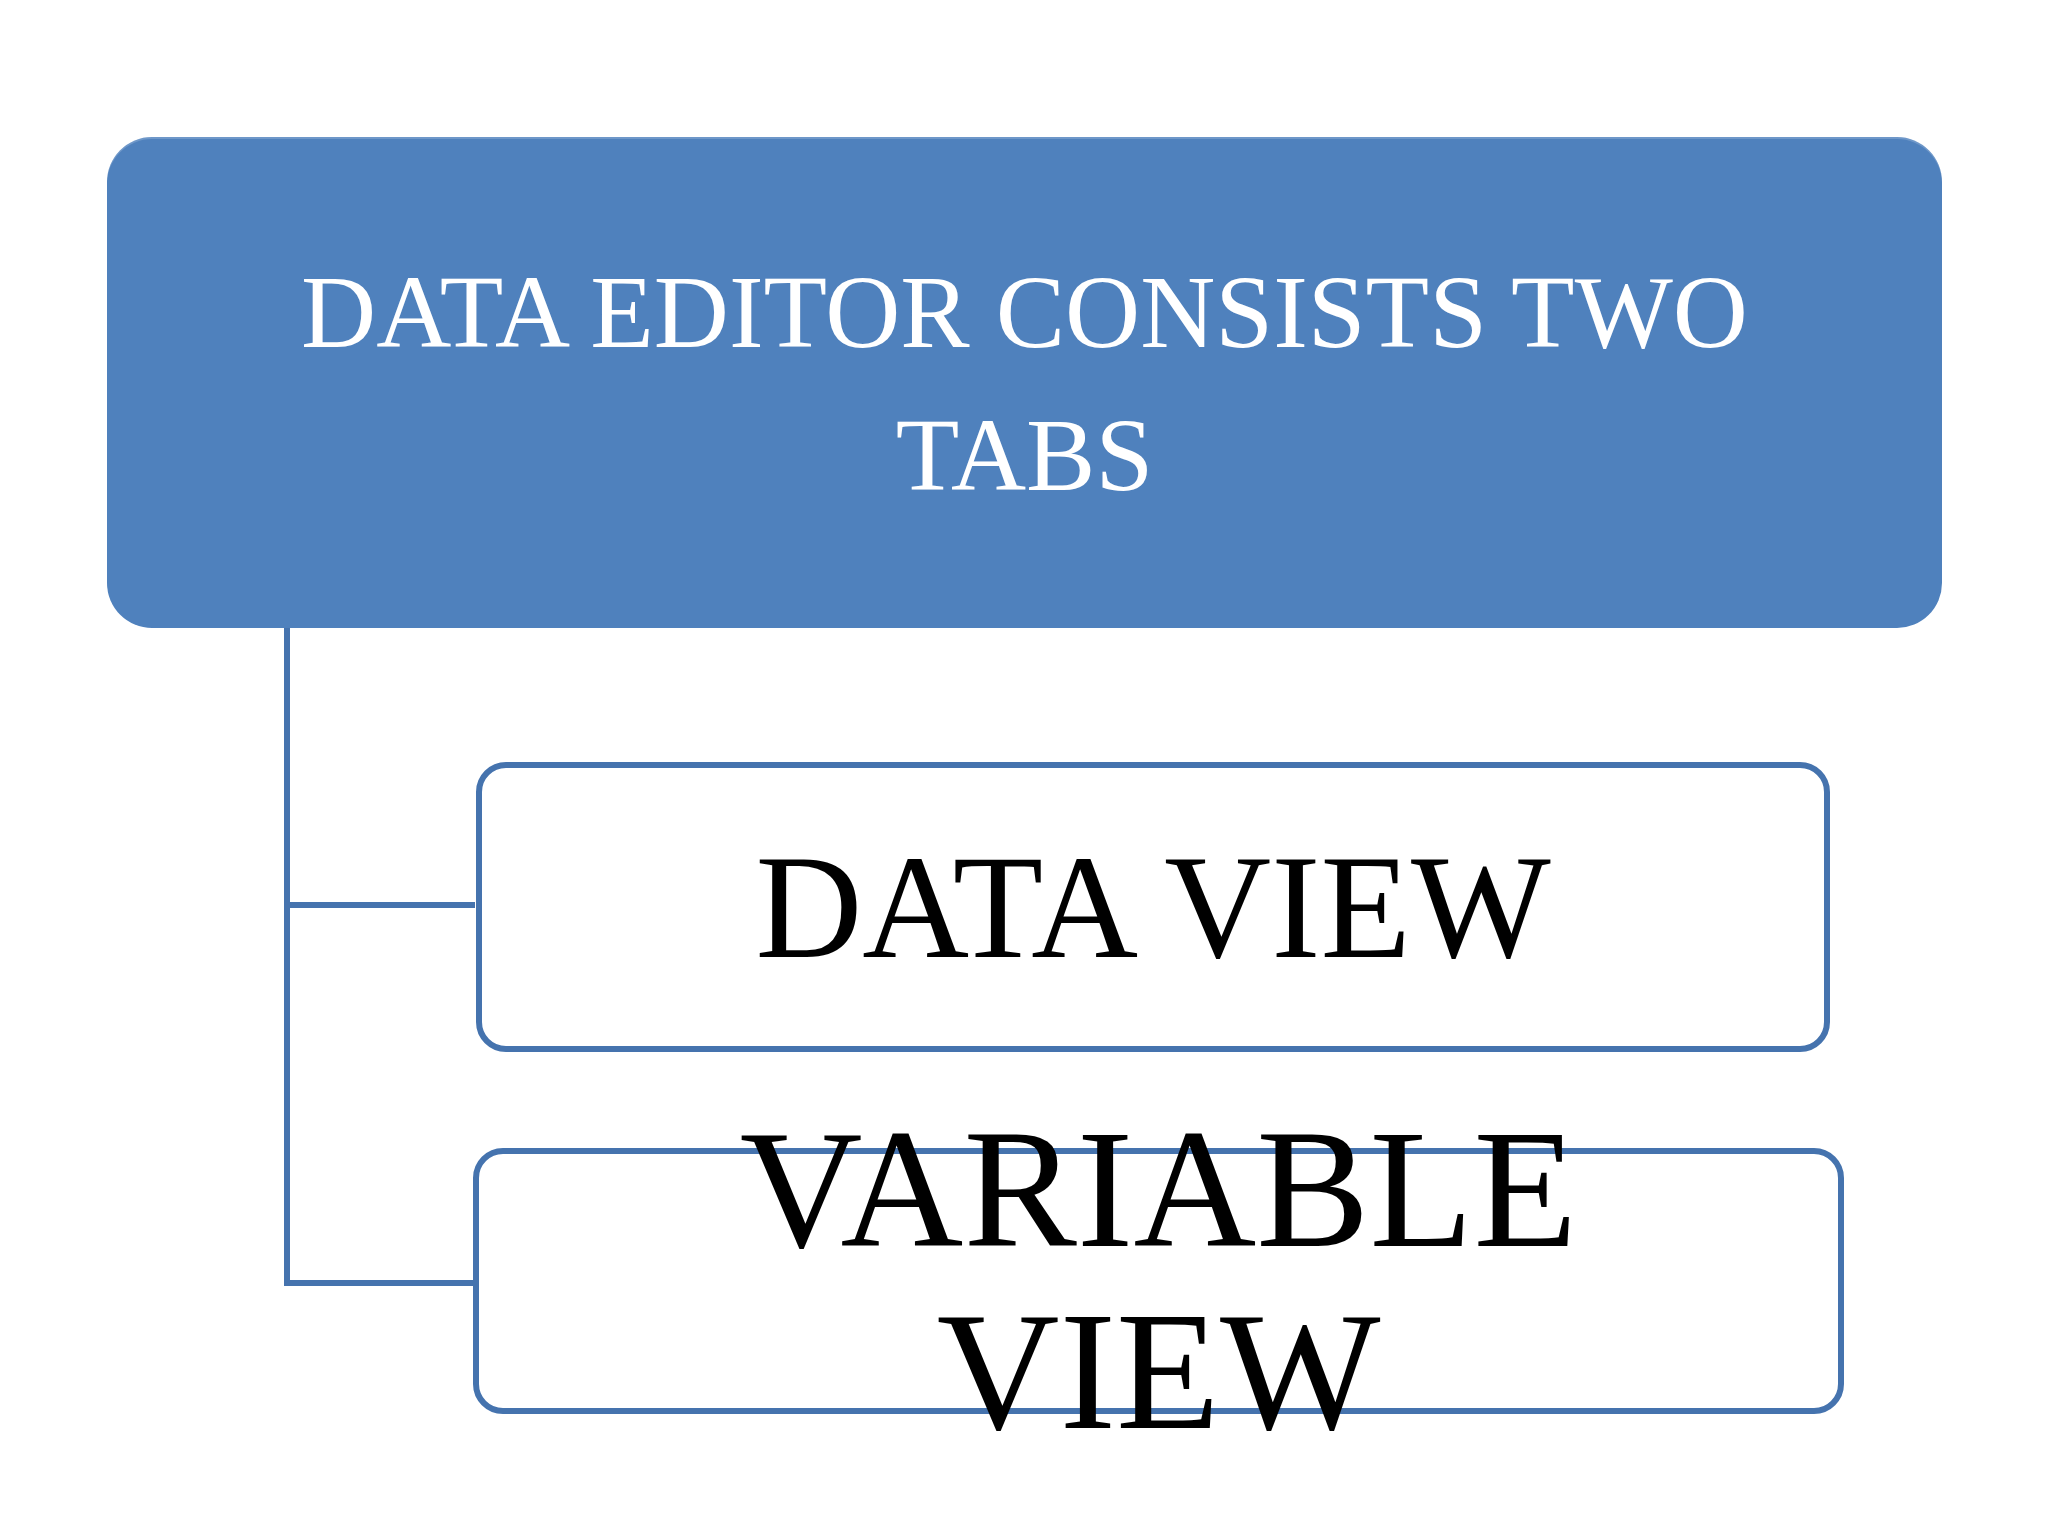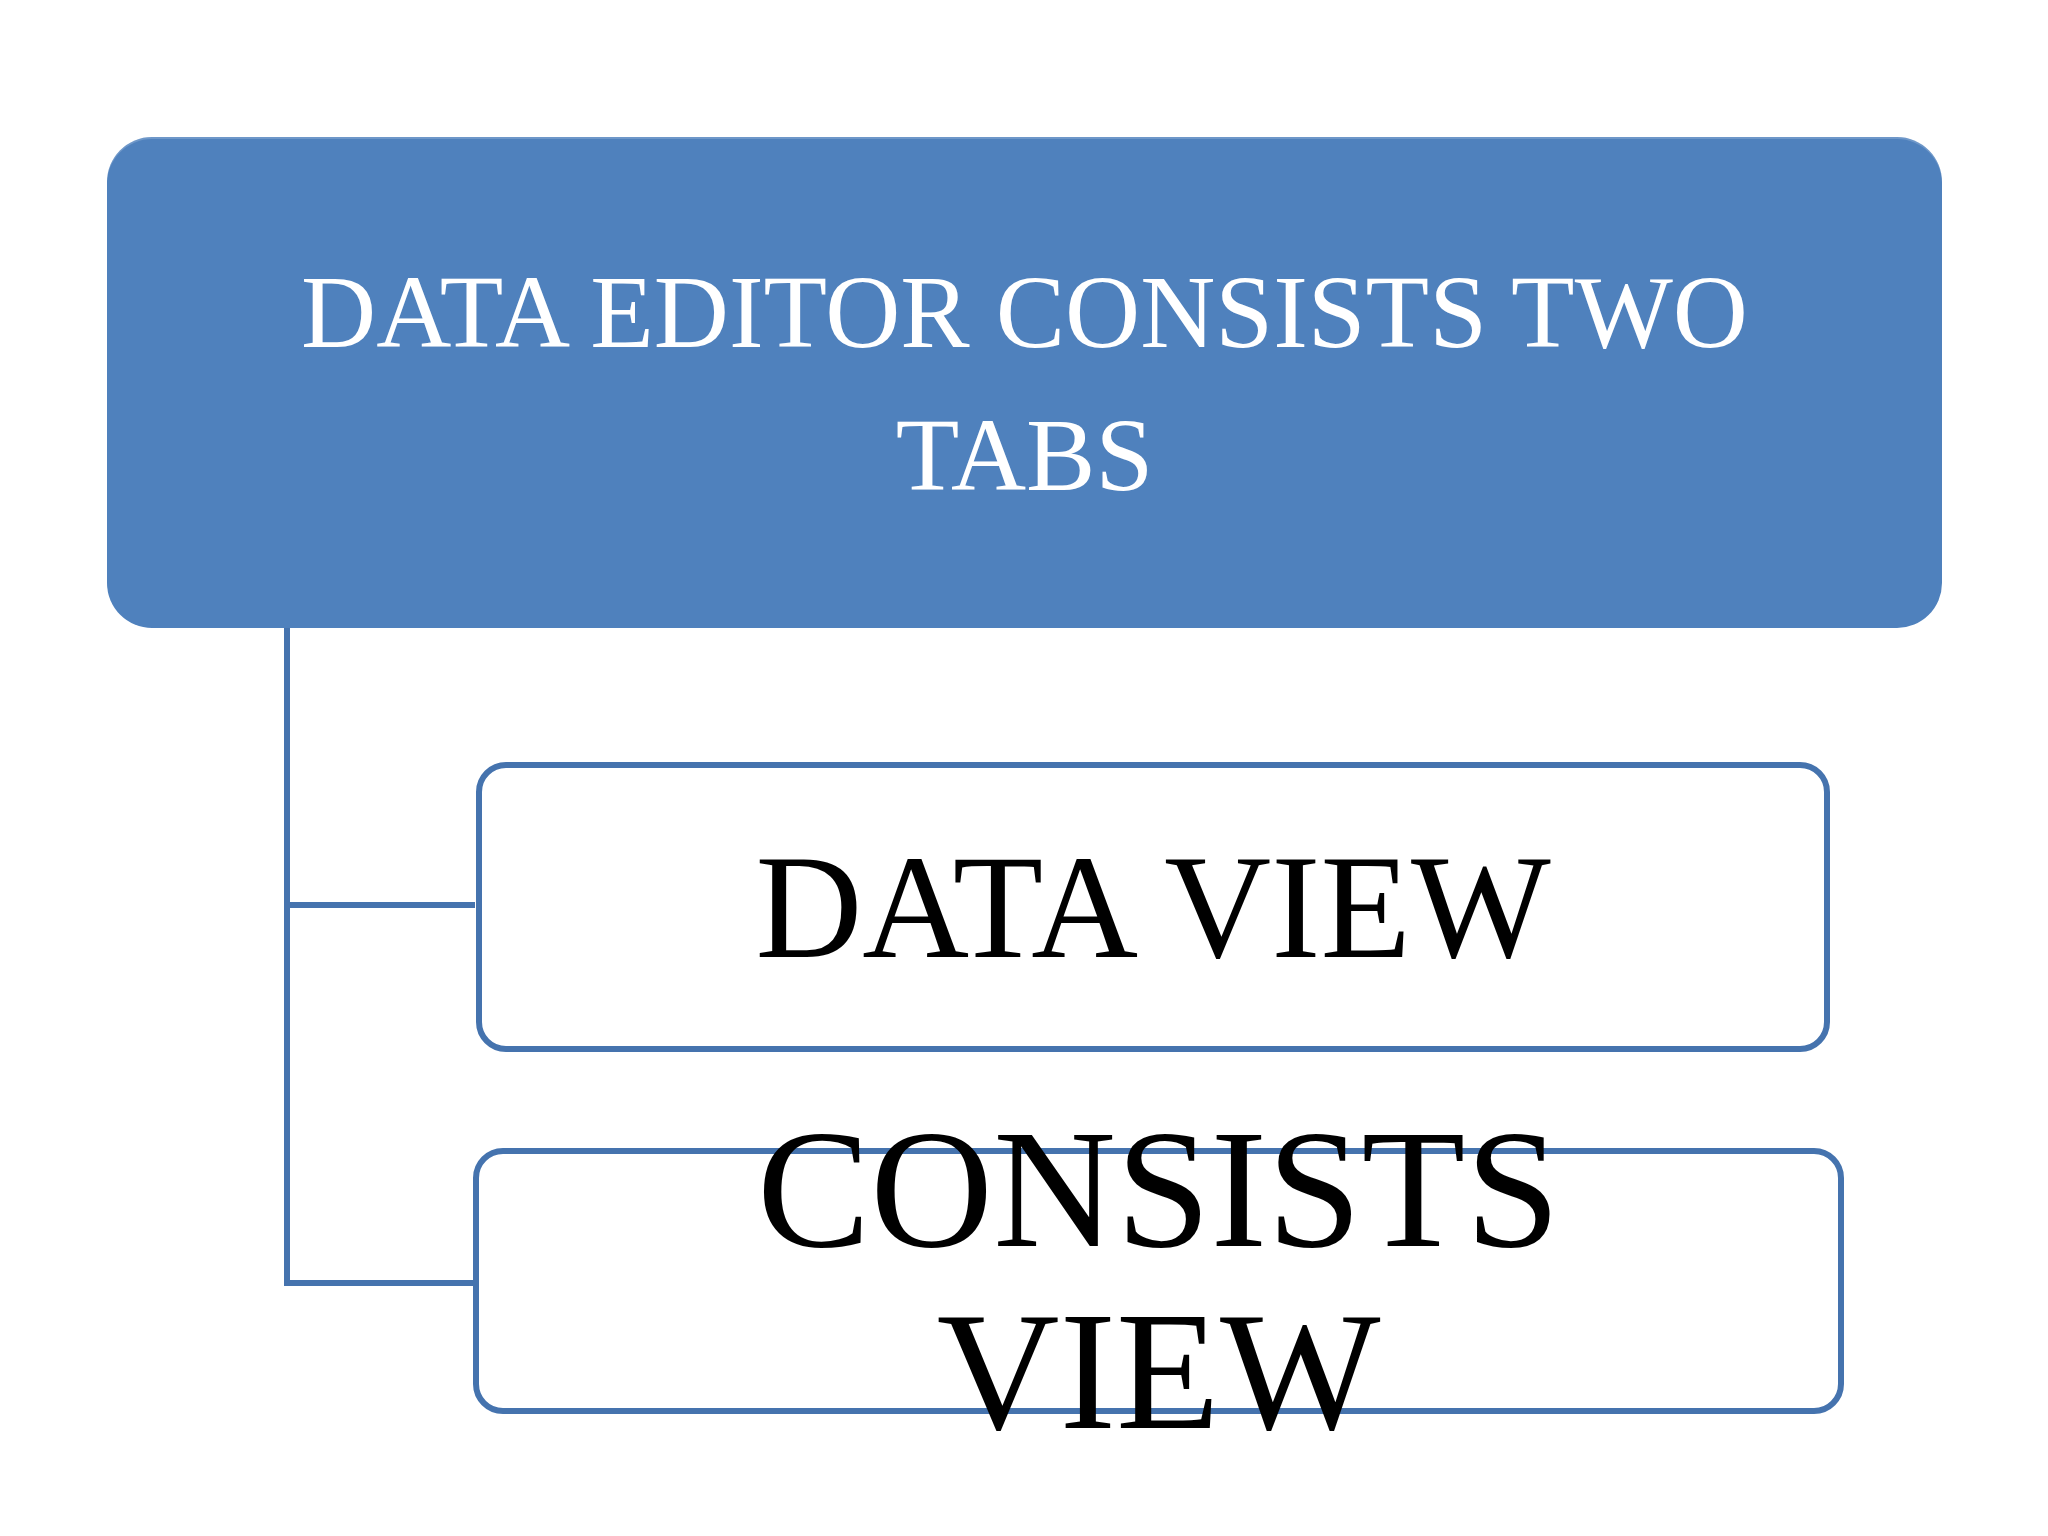--- a/index.html
+++ b/index.html
@@ -105,16 +105,16 @@
 
   <div class="connector connector-trunk"></div>
   <div class="connector connector-branch-1"></div>
   <div class="connector connector-branch-2"></div>
 
   <div class="node node-child node-data-view">
     <div class="label">DATA VIEW</div>
   </div>
 
   <div class="node node-child node-variable-view">
-    <div class="label">CONSISTS VIEW</div>
+    <div class="label">VARIABLE VIEW</div>
   </div>
 
 </div>
 
 </body></html>

